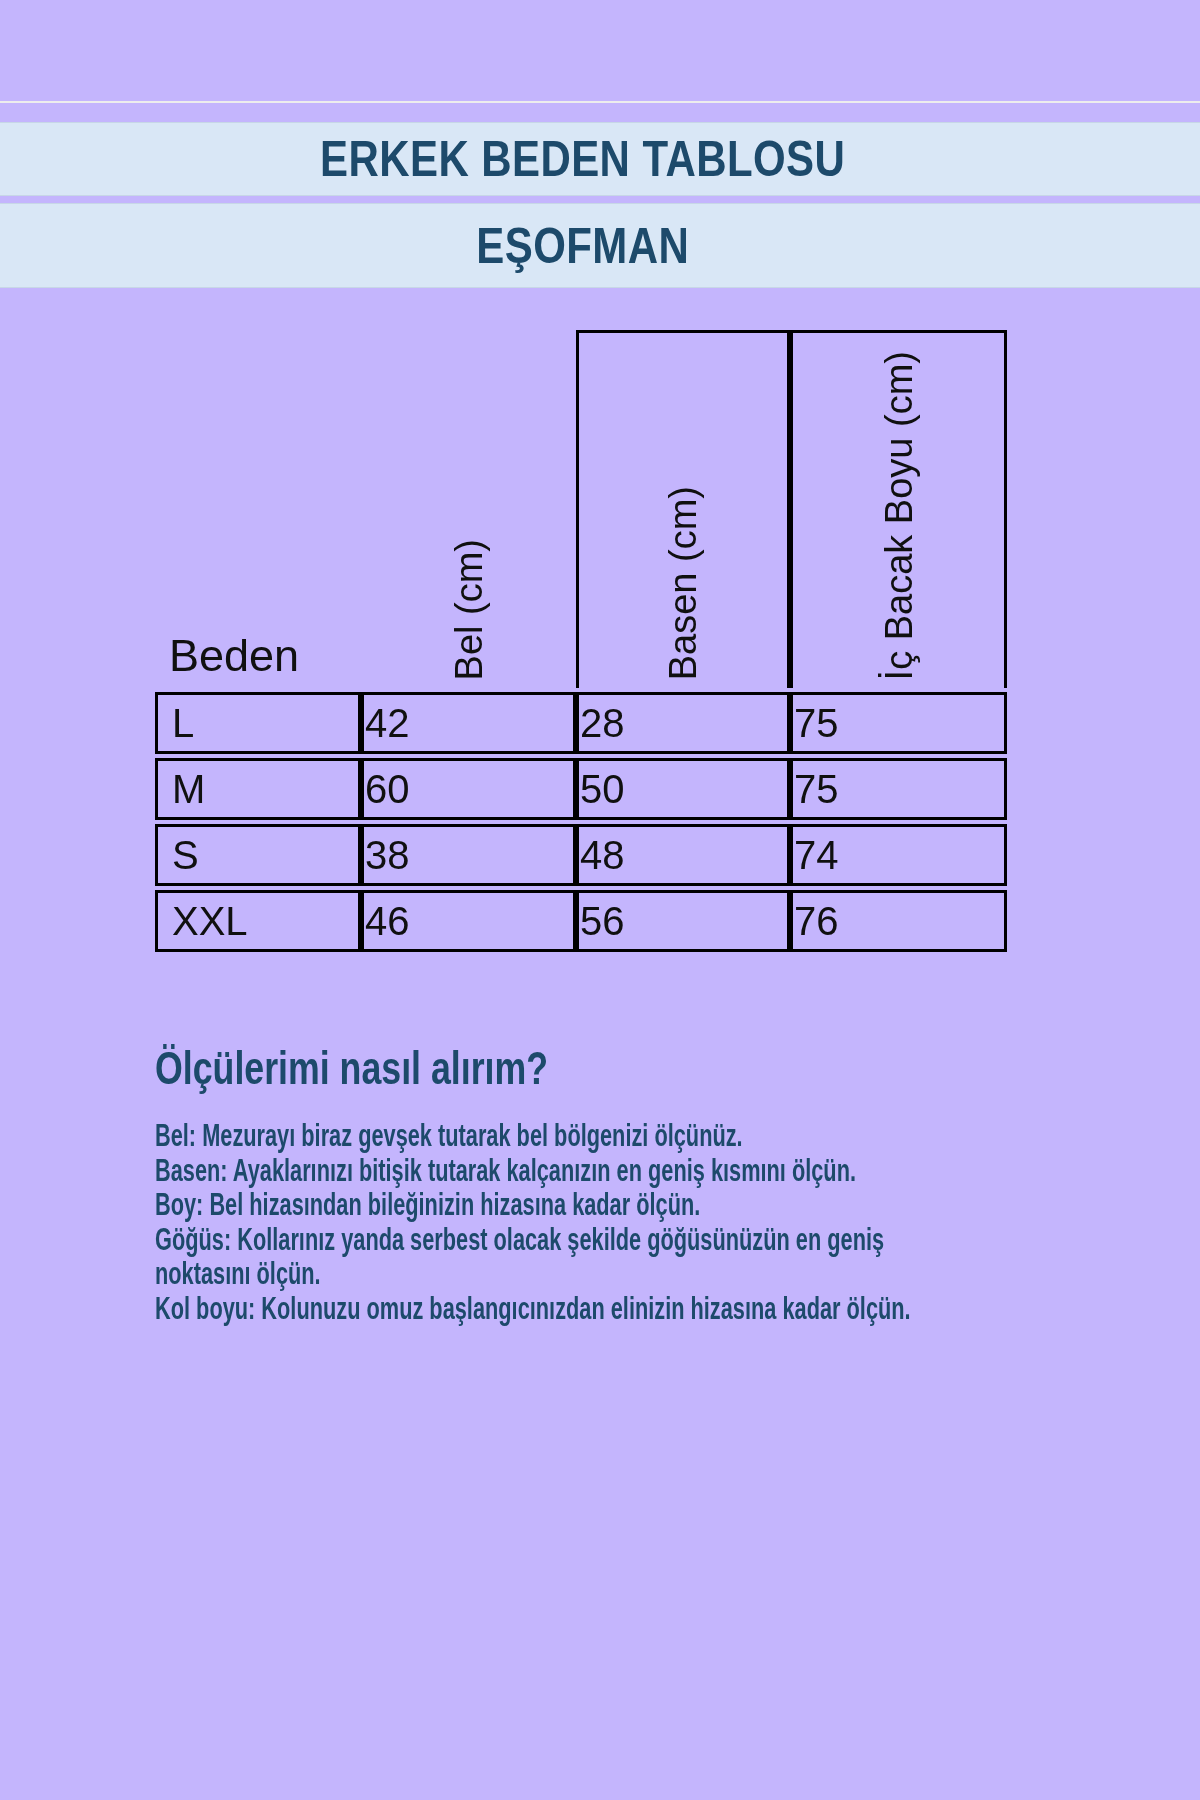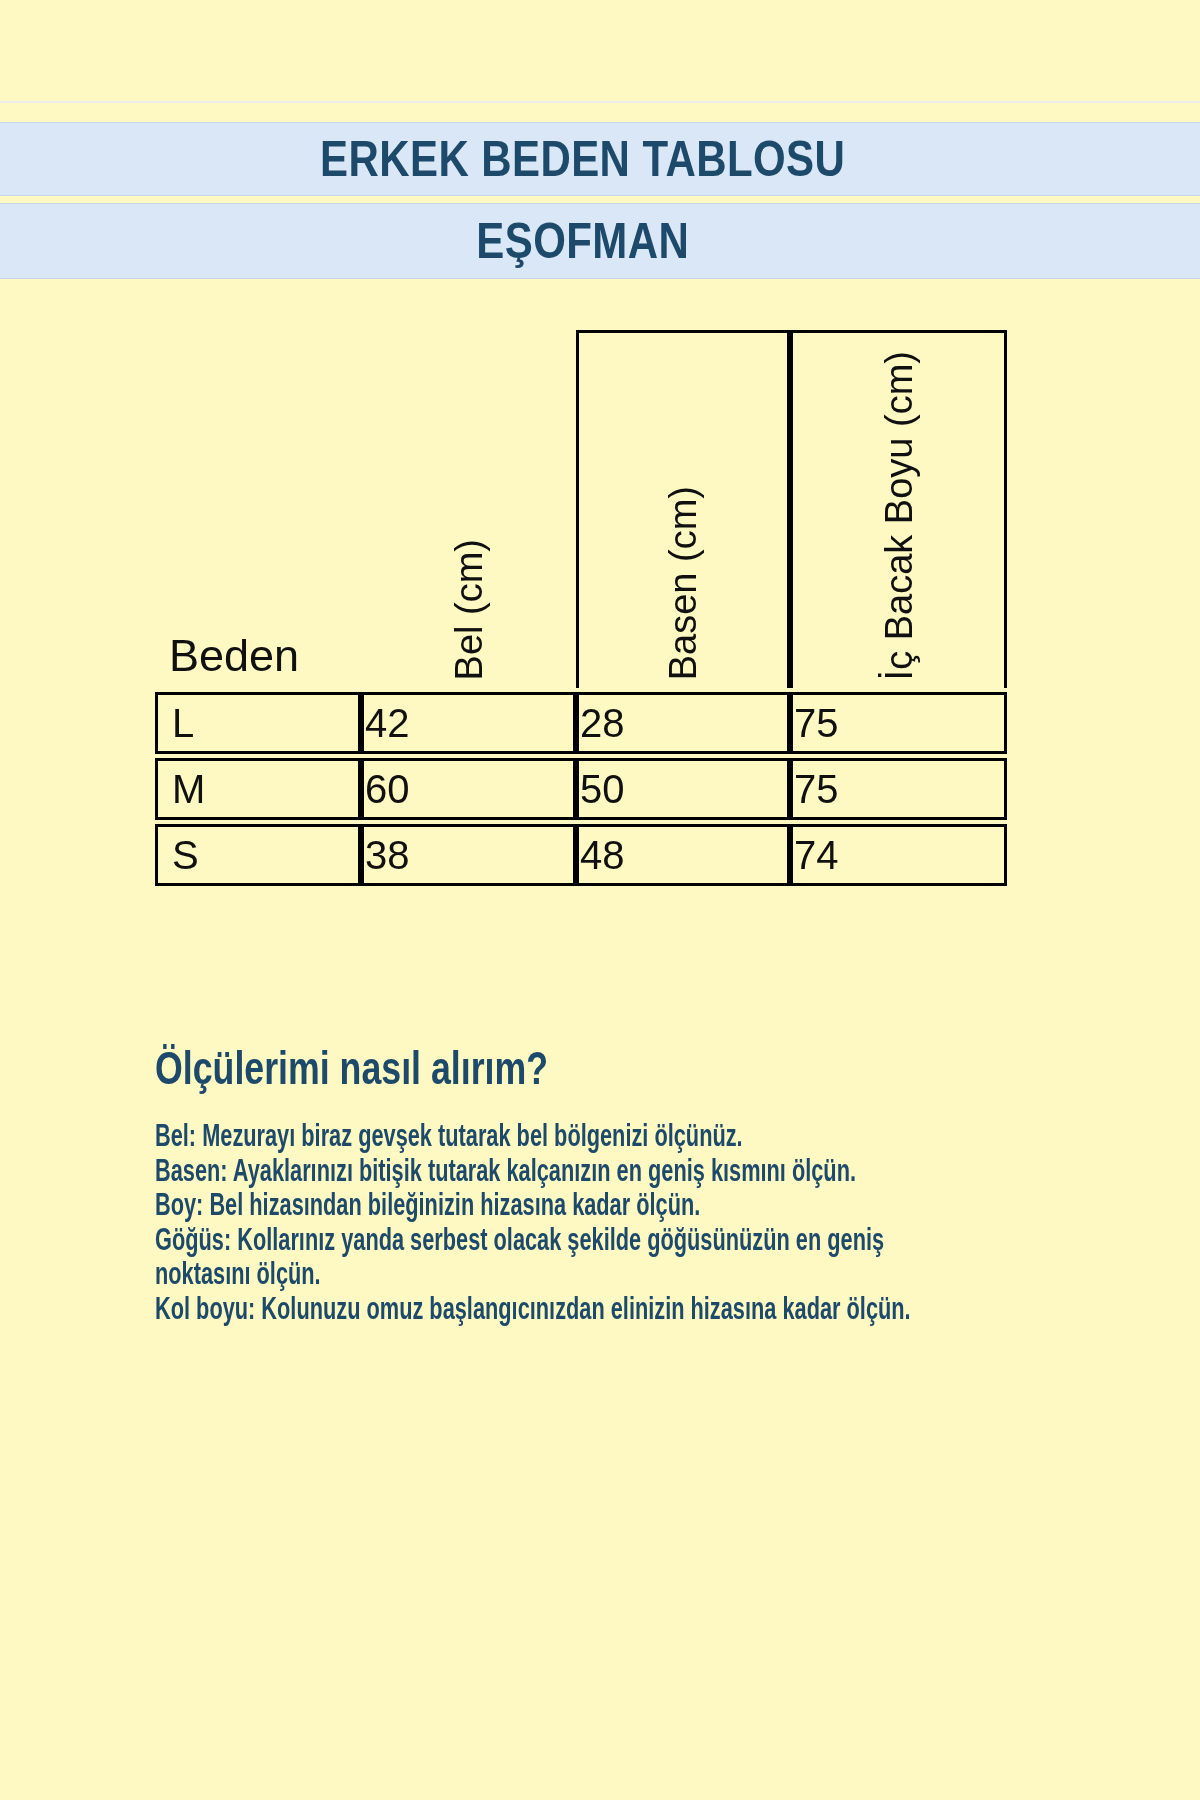--- a/index.html
+++ b/index.html
@@ -1,29 +1,29 @@
 <!DOCTYPE html>
 <html><head>
 <meta charset="utf-8">
 <style>
   html,body { margin:0; padding:0; background:#ffffff; }
   .page {
     position:relative; width:1200px; height:1800px; overflow:hidden;
-    background:#fef9c3; font-family:"Liberation Sans", sans-serif;
+    background:#c4b5fd; font-family:"Liberation Sans", sans-serif;
   }
   .topline { position:absolute; top:101px; left:0; right:0; height:2px; background:#ededed; }
 
   .band {
     position:absolute; left:0; right:0; background:#d9e7f6;
     border-top:1px solid #c7d7e7; border-bottom:1px solid #c7d7e7;
     display:flex; align-items:center; justify-content:center;
     box-sizing:border-box; padding-right:34px;
   }
   .band-1 { top:122px; height:74px; }
-  .band-2 { top:203px; height:76px; }
+  .band-2 { top:203px; height:85px; }
   .band-title {
     color:#1d4a6b; font-weight:bold; font-size:50px; white-space:nowrap;
     transform:scaleX(0.84); letter-spacing:0.5px;
   }
 
   table.size-table {
     position:absolute; left:155px; top:326px; width:852px;
     border-collapse:separate; border-spacing:0 4px; table-layout:fixed;
     color:#101010;
   }
@@ -101,20 +101,26 @@
         <td class="dcell">60</td>
         <td class="dcell">50</td>
         <td class="dcell">75</td>
       </tr>
       <tr>
         <td class="dcell scell">S</td>
         <td class="dcell">38</td>
         <td class="dcell">48</td>
         <td class="dcell">74</td>
       </tr>
+      <tr>
+        <td class="dcell scell">XXL</td>
+        <td class="dcell">46</td>
+        <td class="dcell">56</td>
+        <td class="dcell">76</td>
+      </tr>
     </tbody>
   </table>
 
   <div class="inst-heading">Ölçülerimi nasıl alırım?</div>
 
   <div class="inst-lines">
     <div class="inst-line">Bel: Mezurayı biraz gevşek tutarak bel bölgenizi ölçünüz.</div>
     <div class="inst-line">Basen: Ayaklarınızı bitişik tutarak kalçanızın en geniş kısmını ölçün.</div>
     <div class="inst-line">Boy: Bel hizasından bileğinizin hizasına kadar ölçün.</div>
     <div class="inst-line">Göğüs: Kollarınız yanda serbest olacak şekilde göğüsünüzün en geniş</div>

